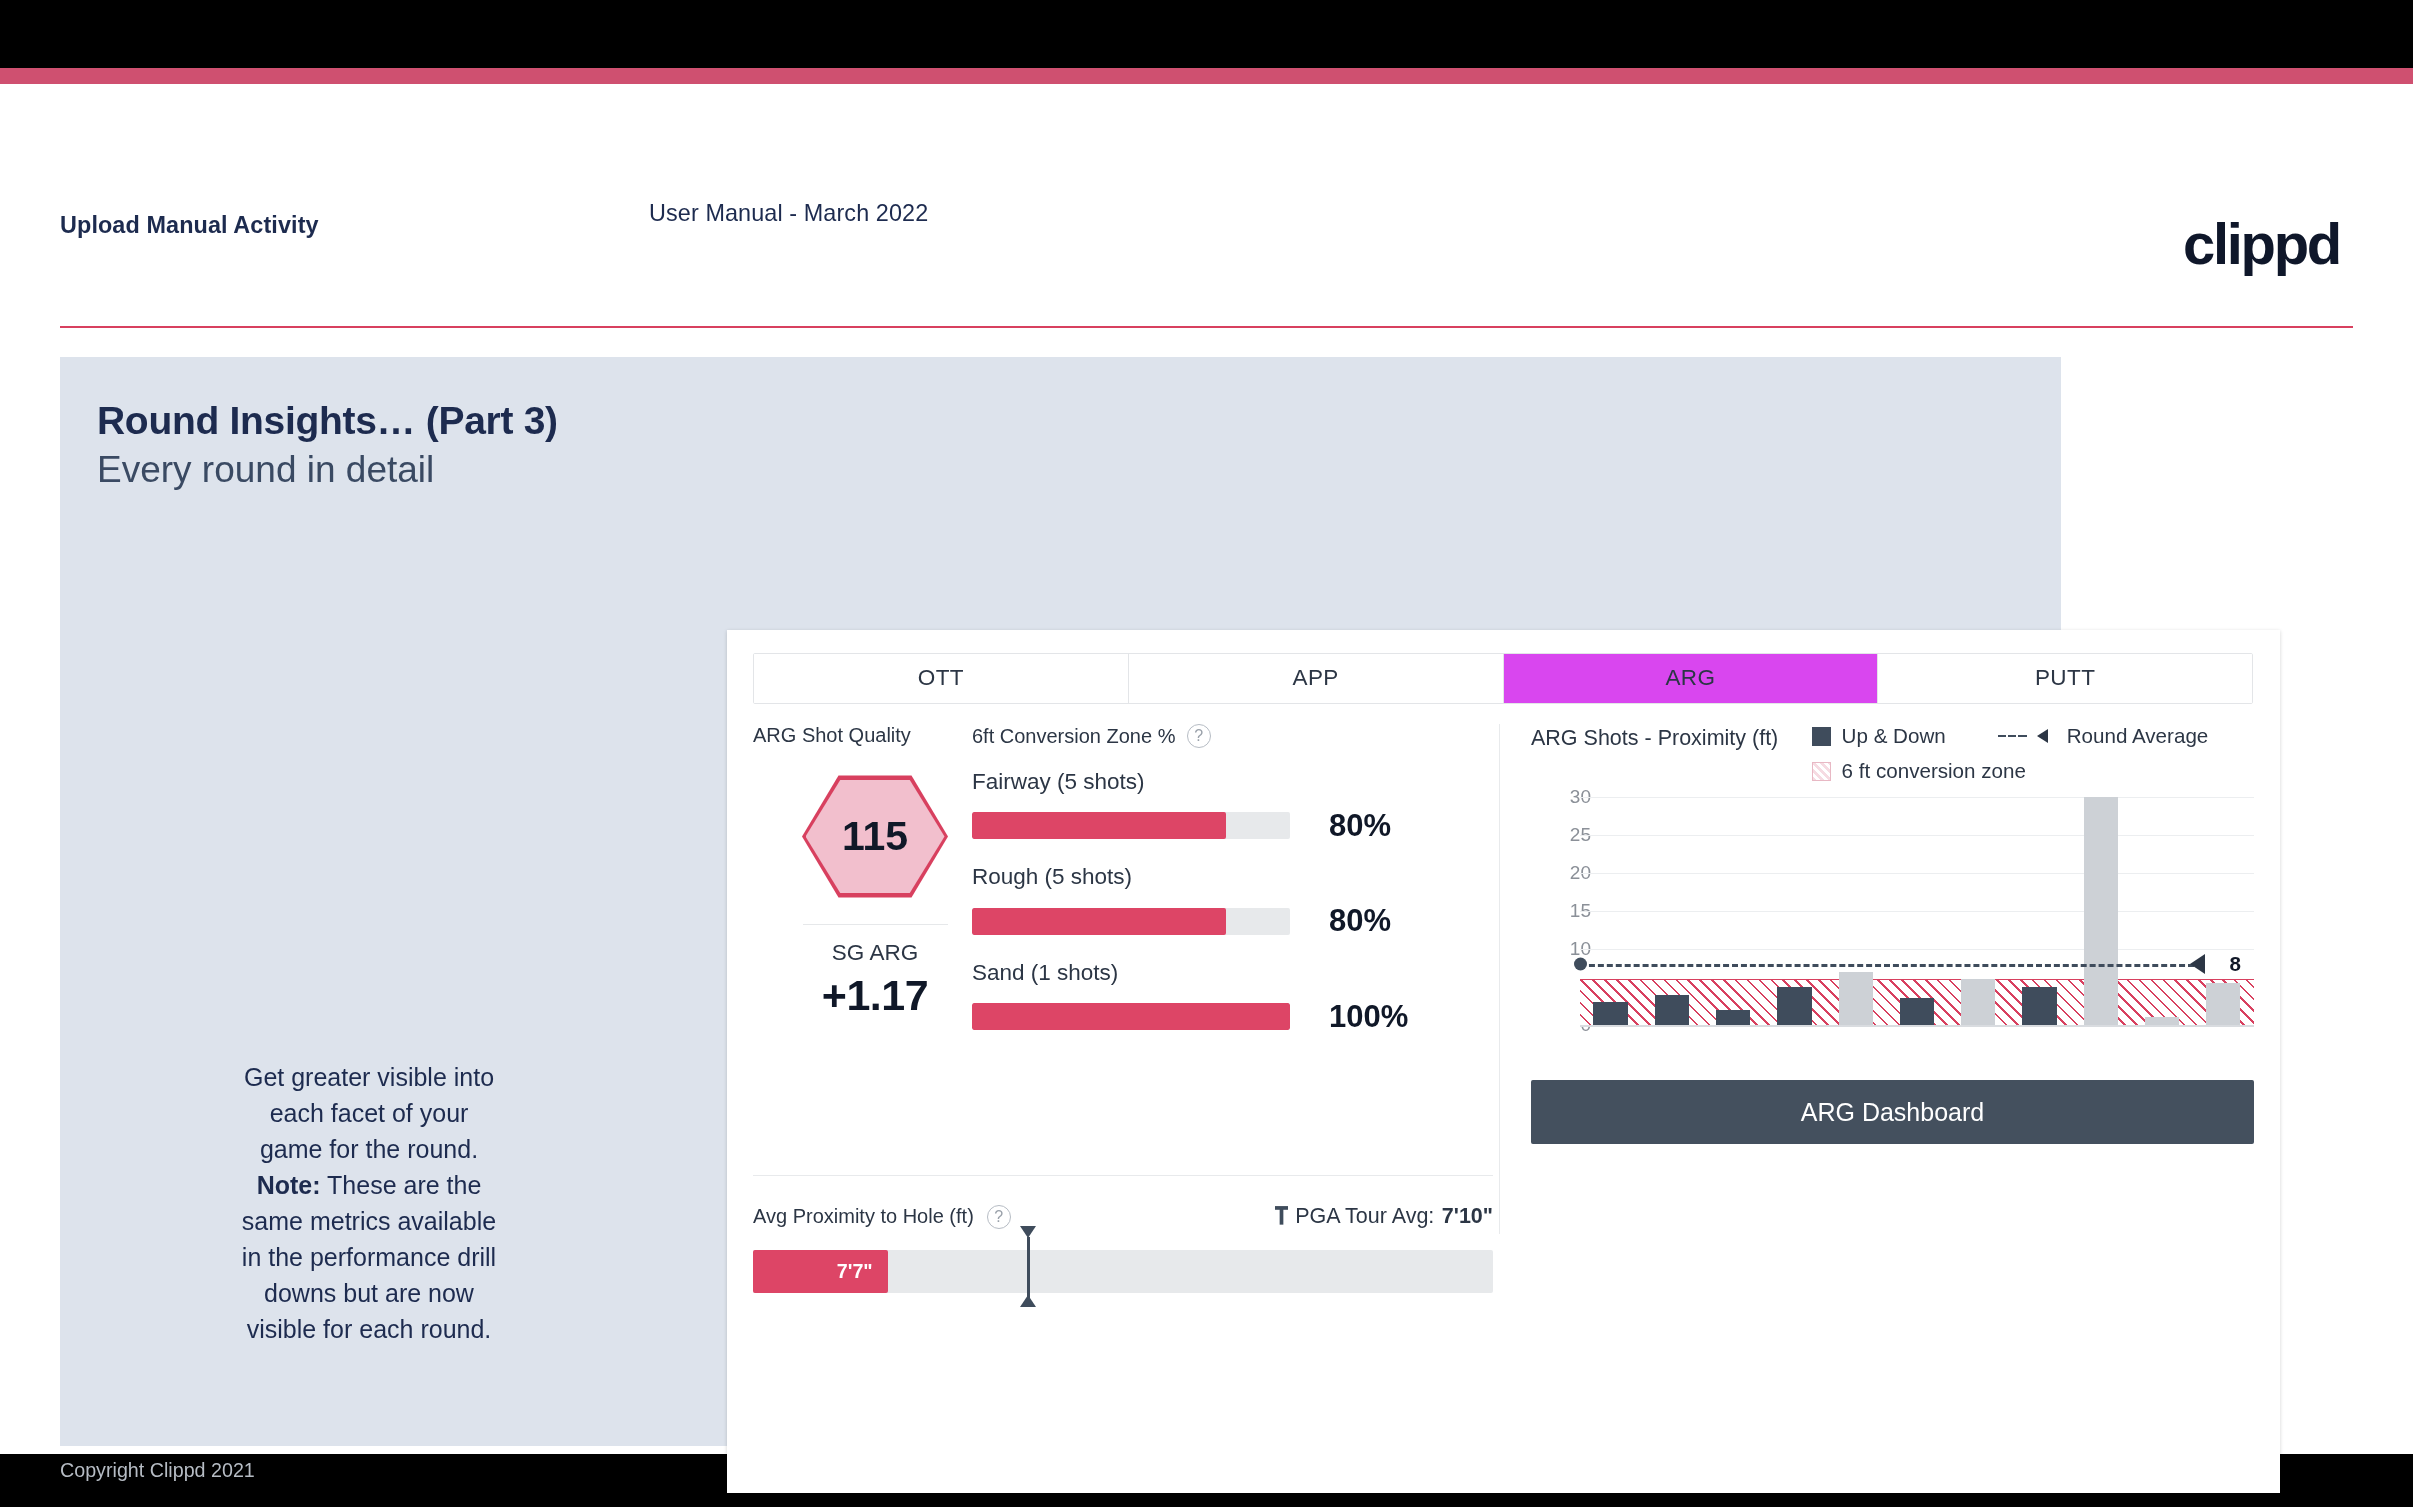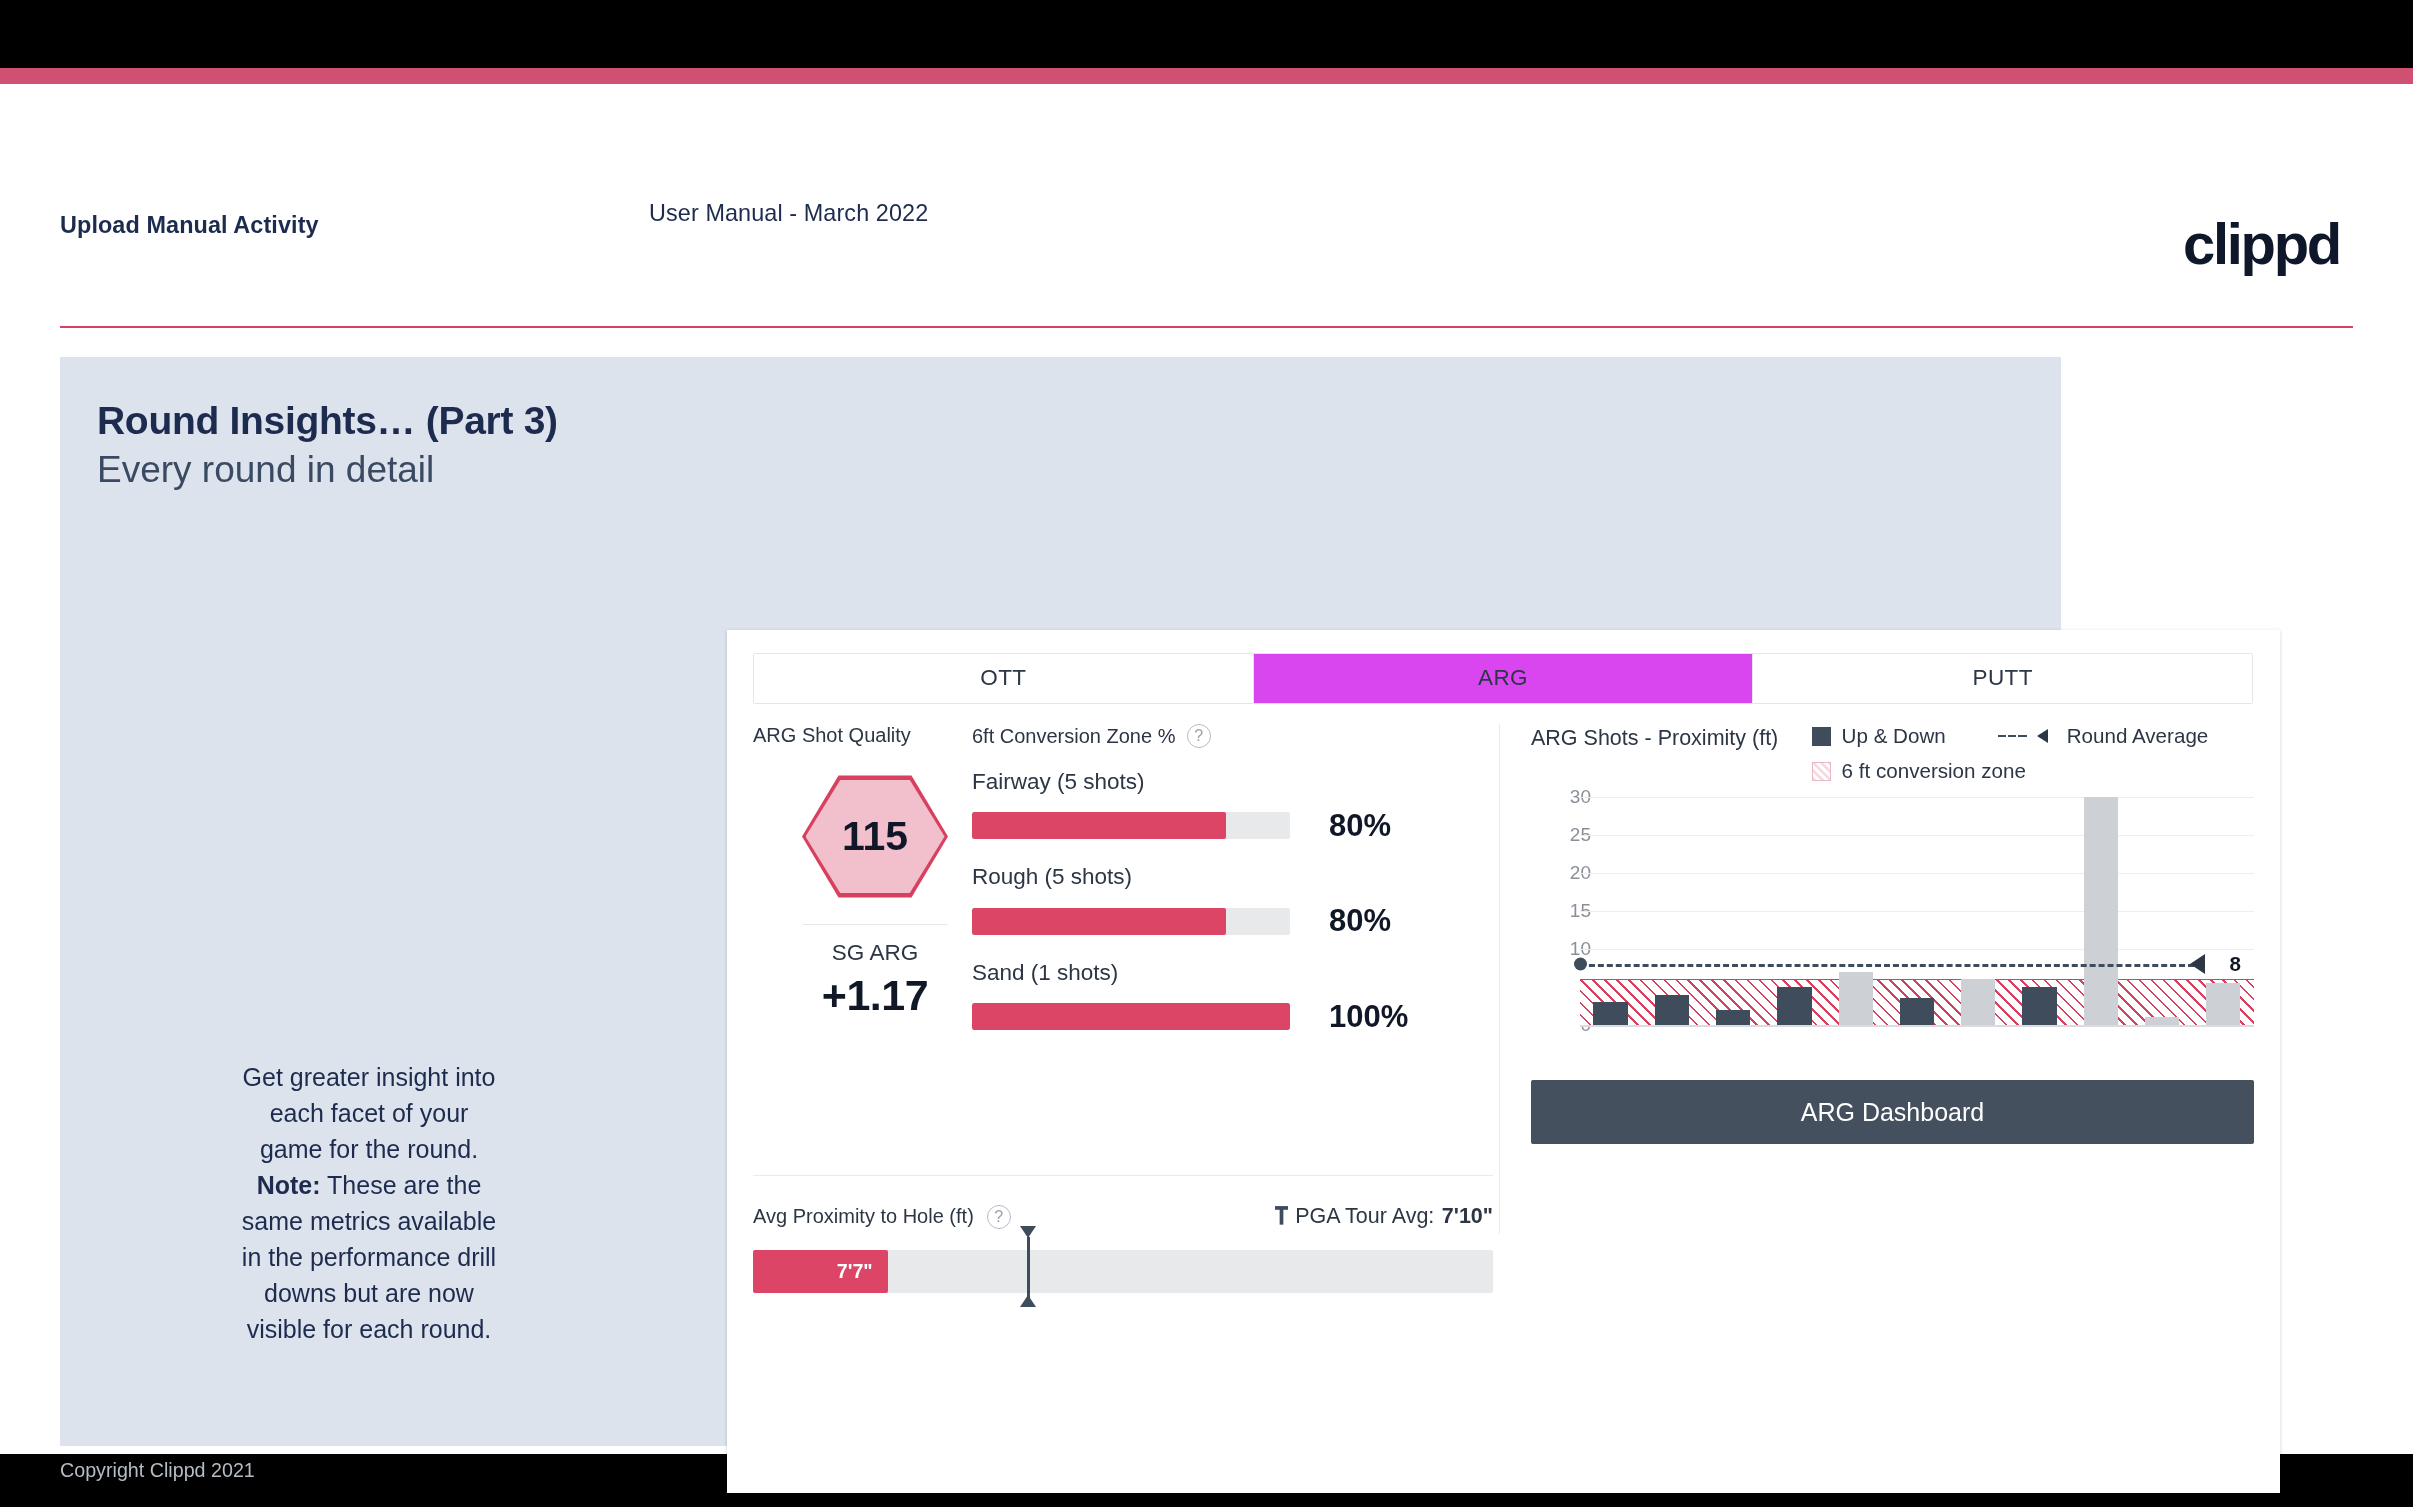--- a/index.html
+++ b/index.html
@@ -260,34 +260,35 @@
     </div>
 
     <div class="arrow-wrap">
       <svg width="112" height="122" viewBox="0 0 120 130">
         <path d="M8 4 L8 52 L52 52 L52 104" fill="none" stroke="#cf5070" stroke-width="9"></path>
         <path d="M38 100 L52 126 L66 100 Z" fill="#cf5070"></path>
       </svg>
     </div>
 
     <div class="side-note">
-      <span>Get greater insight into</span><br>
+      <span>Get greater visible into</span><br>
       <span>each facet of your</span><br>
       <span>game for the round.</span><br>
       <b>Note:</b><span> These are the</span><br>
       <span>same metrics available</span><br>
       <span>in the performance drill</span><br>
       <span>downs but are now</span><br>
       <span>visible for each round.</span>
     </div>
 
     <div class="card">
 
       <div class="tabs" id="tabs">
           <div class="tab">OTT</div>
+          <div class="tab">APP</div>
           <div class="tab active">ARG</div>
           <div class="tab">PUTT</div>
         </div>
 
       <div class="col-left">
 
         <div class="sec-label">ARG Shot Quality</div>
 
         <div class="hexrow">
           <div class="hex-outer">

